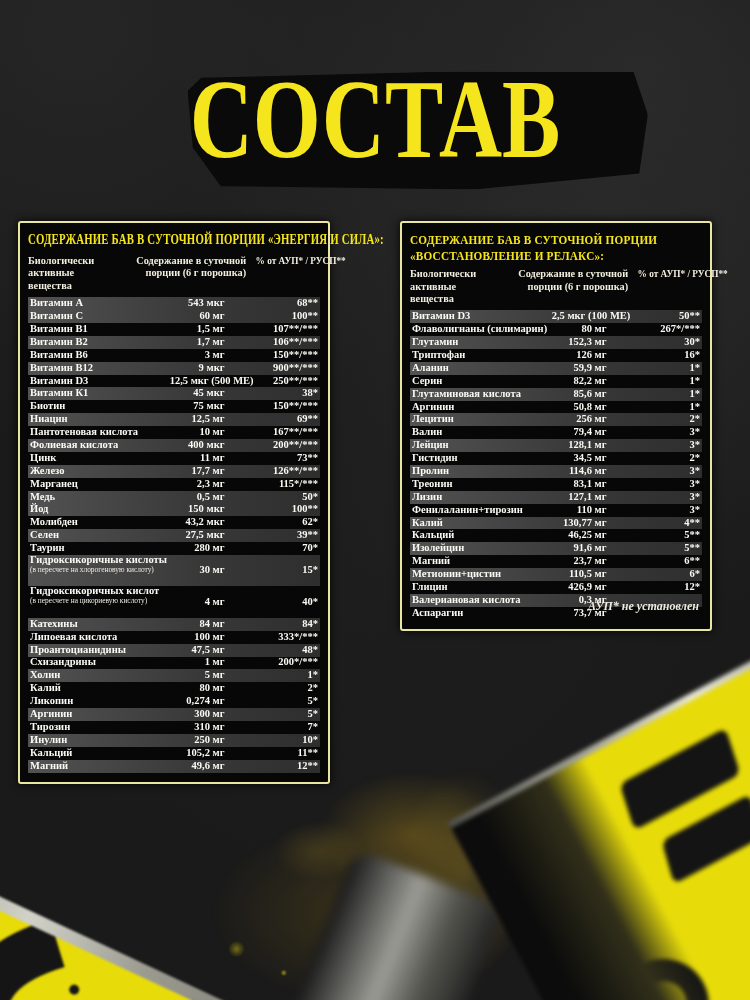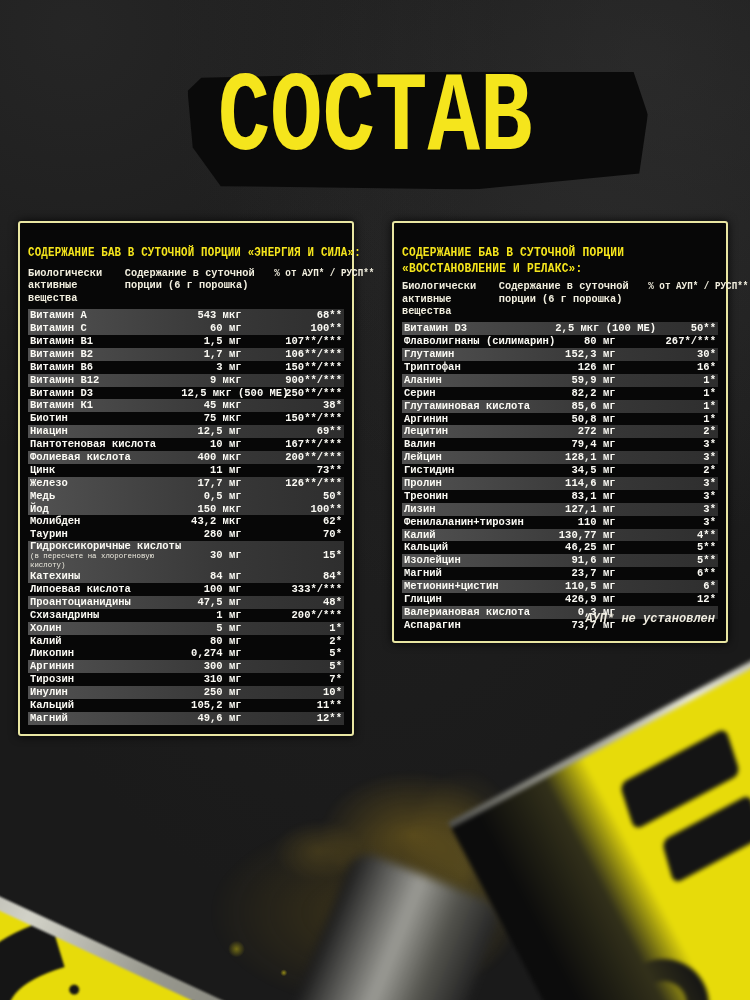--- a/index.html
+++ b/index.html
@@ -13,74 +13,74 @@
   *{box-sizing:border-box;margin:0;padding:0}
   html,body{background:#000}
   .canvas{
     position:relative;width:750px;height:1000px;overflow:hidden;
     background:
       radial-gradient(circle at 86% 6%, rgba(70,70,70,.30), transparent 42%),
       radial-gradient(circle at 10% 3%, rgba(72,72,72,.25), transparent 36%),
       radial-gradient(circle at 78% 28%, rgba(52,52,52,.35), transparent 40%),
       radial-gradient(circle at 50% 55%, rgba(40,40,40,.25), transparent 55%),
       var(--page-bg);
-    font-family:Liberation Mono, monospace;
+    font-family:Liberation Serif, serif;
   }
 
   
   .brush{
     position:absolute;left:188px;top:72px;width:460px;height:118px;
     background:#0a0a0a;transform:rotate(-.6deg);z-index:2;
     clip-path:polygon(0 14%,3% 3%,55% 0,97% 2%,100% 38%,98% 88%,62% 100%,7% 95%,1% 62%);
   }
   .page-title{
     position:absolute;left:0;right:0;top:55px;z-index:3;text-align:center;
     font-size:92px;font-weight:900;color:var(--accent-yellow);
     letter-spacing:0px;transform:scale(.95,1.22);transform-origin:50% 0;
     text-shadow:0 0 1px rgba(0,0,0,.4);
   }
 
   
   .panel{
-    position:absolute;width:336px;z-index:4;
+    position:absolute;width:312px;z-index:4;
     background:var(--panel-bg);
     border:2px solid var(--table-border);
     border-radius:3px;
-    padding:21px 8px 9px;
+    padding:9px 8px 9px;
     box-shadow:0 0 10px rgba(0,0,0,.85);
   }
   .panel-left{left:18px;top:221px}
-  .panel-right{left:392px;top:221px}
+  .panel-right{left:400px;top:221px}
 
   .tbl-title{
     color:var(--accent-yellow);font-weight:800;font-size:11.6px;line-height:1.22;
     letter-spacing:.2px;margin:1px 0 7px;text-transform:uppercase;
   }
   .tbl-title.one-line{white-space:nowrap;transform:scale(.93,1.18);transform-origin:0 50%;margin-bottom:8px}
   .panel-right .tbl-title{transform:scale(.97,1.12);transform-origin:0 0;width:103%}
 
   .cols{
     display:grid;grid-template-columns:30% 44% 26%;column-gap:2px;
     color:#f2efdf;font-weight:700;font-size:10.3px;line-height:1.2;
     margin:6px 0 5px;
   }
-  .col-amount{text-align:left}
+  .col-amount{text-align:right}
   .col-percent{text-align:right;white-space:nowrap;transform:scaleX(.9);transform-origin:100% 50%}
 
   .rows{display:block}
   .row{
     display:grid;grid-template-columns:48.5% 22.5% 29%;align-items:center;
     min-height:12.9px;padding:0 2px;
     color:var(--text-light);font-size:10.5px;font-weight:700;line-height:1.04;
   }
   .row .cell-amount{text-align:right;padding-right:10px;white-space:nowrap}
   .row .cell-percent{text-align:right;white-space:nowrap}
   .row.striped{background:linear-gradient(90deg,#525252,#383838 60%,#2e2e2e)}
   .nm{display:block}
-  .sub{display:block;font-size:7.4px;font-weight:400;line-height:1.15;color:#eceade;margin:0 0 1px}
+  .sub{display:block;font-size:7.4px;font-weight:400;line-height:1.15;color:#eceade;margin:0 0 12px}
   .sub:empty{display:none}
 
   .note{
     position:absolute;right:11px;bottom:15px;
     font-size:12px;font-style:italic;font-weight:600;color:#efece0;
   }
 
   
   .smoke{
     position:absolute;left:130px;top:770px;width:540px;height:230px;z-index:1;
@@ -261,20 +261,28 @@
           <div class="cell-percent">73**</div>
         </div>
         <div class="row striped">
           <div class="cell-name">
             <span class="nm">Железо</span>
 
           </div>
           <div class="cell-amount">17,7 мг</div>
           <div class="cell-percent">126**/***</div>
         </div>
+        <div class="row">
+          <div class="cell-name">
+            <span class="nm">Марганец</span>
+
+          </div>
+          <div class="cell-amount">2,3 мг</div>
+          <div class="cell-percent">115*/***</div>
+        </div>
         <div class="row striped">
           <div class="cell-name">
             <span class="nm">Медь</span>
 
           </div>
           <div class="cell-amount">0,5 мг</div>
           <div class="cell-percent">50*</div>
         </div>
         <div class="row striped">
           <div class="cell-name">
@@ -285,35 +293,51 @@
           <div class="cell-percent">100**</div>
         </div>
         <div class="row">
           <div class="cell-name">
             <span class="nm">Молибден</span>
 
           </div>
           <div class="cell-amount">43,2 мкг</div>
           <div class="cell-percent">62*</div>
         </div>
+        <div class="row striped">
+          <div class="cell-name">
+            <span class="nm">Селен</span>
+
+          </div>
+          <div class="cell-amount">27,5 мкг</div>
+          <div class="cell-percent">39**</div>
+        </div>
         <div class="row">
           <div class="cell-name">
             <span class="nm">Таурин</span>
 
           </div>
           <div class="cell-amount">280 мг</div>
           <div class="cell-percent">70*</div>
         </div>
         <div class="row striped">
           <div class="cell-name">
             <span class="nm">Гидроксикоричные кислоты</span>
             <span class="sub">(в пересчете на хлорогеновую кислоту)</span>
           </div>
           <div class="cell-amount">30 мг</div>
           <div class="cell-percent">15*</div>
+        </div>
+        <div class="row">
+          <div class="cell-name">
+            <span class="nm">Гидроксикоричных кислот</span>
+            <span class="sub">(в пересчете на цикориевую кислоту)</span>
+          </div>
+          <div class="cell-amount">4 мг</div>
+          <div class="cell-percent">40*</div>
         </div>
         <div class="row striped">
           <div class="cell-name">
             <span class="nm">Катехины</span>
 
           </div>
           <div class="cell-amount">84 мг</div>
           <div class="cell-percent">84*</div>
         </div>
         <div class="row">
@@ -478,21 +502,21 @@
 
           </div>
           <div class="cell-amount">50,8 мг</div>
           <div class="cell-percent">1*</div>
         </div>
         <div class="row striped">
           <div class="cell-name">
             <span class="nm">Лецитин</span>
 
           </div>
-          <div class="cell-amount">272 мг</div>
+          <div class="cell-amount">256 мг</div>
           <div class="cell-percent">2*</div>
         </div>
         <div class="row">
           <div class="cell-name">
             <span class="nm">Валин</span>
 
           </div>
           <div class="cell-amount">79,4 мг</div>
           <div class="cell-percent">3*</div>
         </div>

